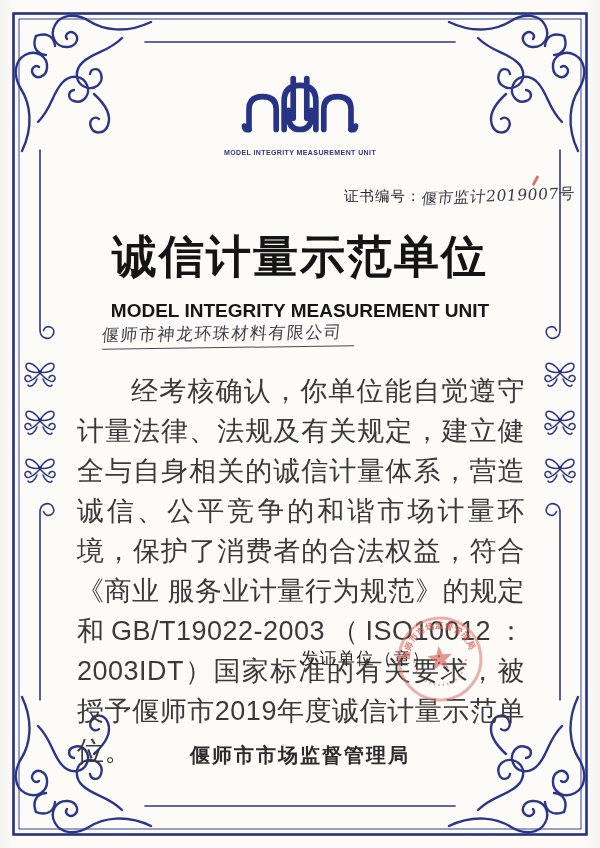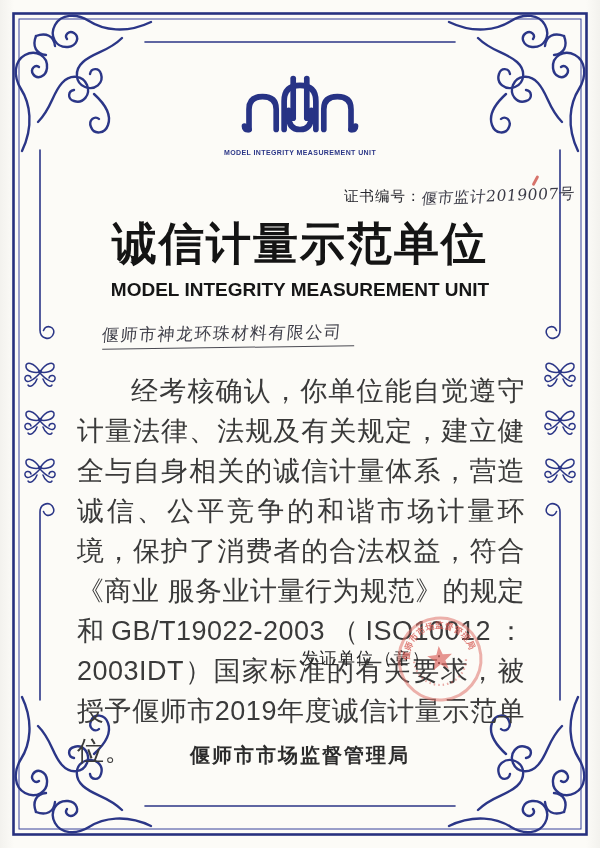--- a/index.html
+++ b/index.html
@@ -14,21 +14,21 @@
   .frame-svg{position:absolute;left:0;top:0;}
   .logo-wrap{position:absolute;top:74px;left:50%;transform:translateX(-50%);width:160px;text-align:center;}
   .logo-caption{margin-top:3px;font-size:7px;font-weight:bold;letter-spacing:.4px;color:#2b3687;white-space:nowrap;}
   .cert-line{position:absolute;top:186px;left:344px;white-space:nowrap;}
   .cert-label{font-family:"Liberation Serif",serif;font-size:14.5px;color:#26262c;letter-spacing:1px;text-align:center;}
   .cert-value{display:inline-block;font-family:"DejaVu Serif",serif;font-size:15.5px;color:#3a3a46;
     transform:skewX(-8deg) rotate(-2deg);letter-spacing:.5px;}
   .pen-mark{position:absolute;left:534px;top:175px;width:2.5px;height:11px;background:#d05a52;
     transform:rotate(28deg);border-radius:2px;opacity:.85;}
   .title-block{position:absolute;top:214px;left:0;width:100%;text-align:center;}
-  .title-zh{margin:0;font-family:"Liberation Serif",serif;font-weight:900;font-size:45px;
+  .title-zh{margin:13px;font-family:"Liberation Serif",serif;font-weight:900;font-size:45px;
     letter-spacing:2px;color:#141414;}
   .title-en{margin:5px 0 0 0;font-size:19px;font-weight:bold;letter-spacing:0;color:#161616;}
   .company-line{position:absolute;top:322px;left:102px;width:252px;padding-bottom:2px;
     border-bottom:1.6px solid #4a4a52;transform:rotate(-.8deg);
     font-family:"DejaVu Serif",serif;font-size:17px;color:#3f3f49;letter-spacing:1.5px;white-space:nowrap;}
   .company-line span{display:inline-block;transform:skewX(-6deg);}
   .body-text{position:absolute;top:371px;left:77px;width:448px;
     font-size:27px;line-height:40px;color:#3a3a3a;
     text-align:justify;text-indent:2em;letter-spacing:.5px;}
   .issue-line{position:absolute;top:647px;left:301px;font-size:17px;color:#262626;letter-spacing:1.5px;}

